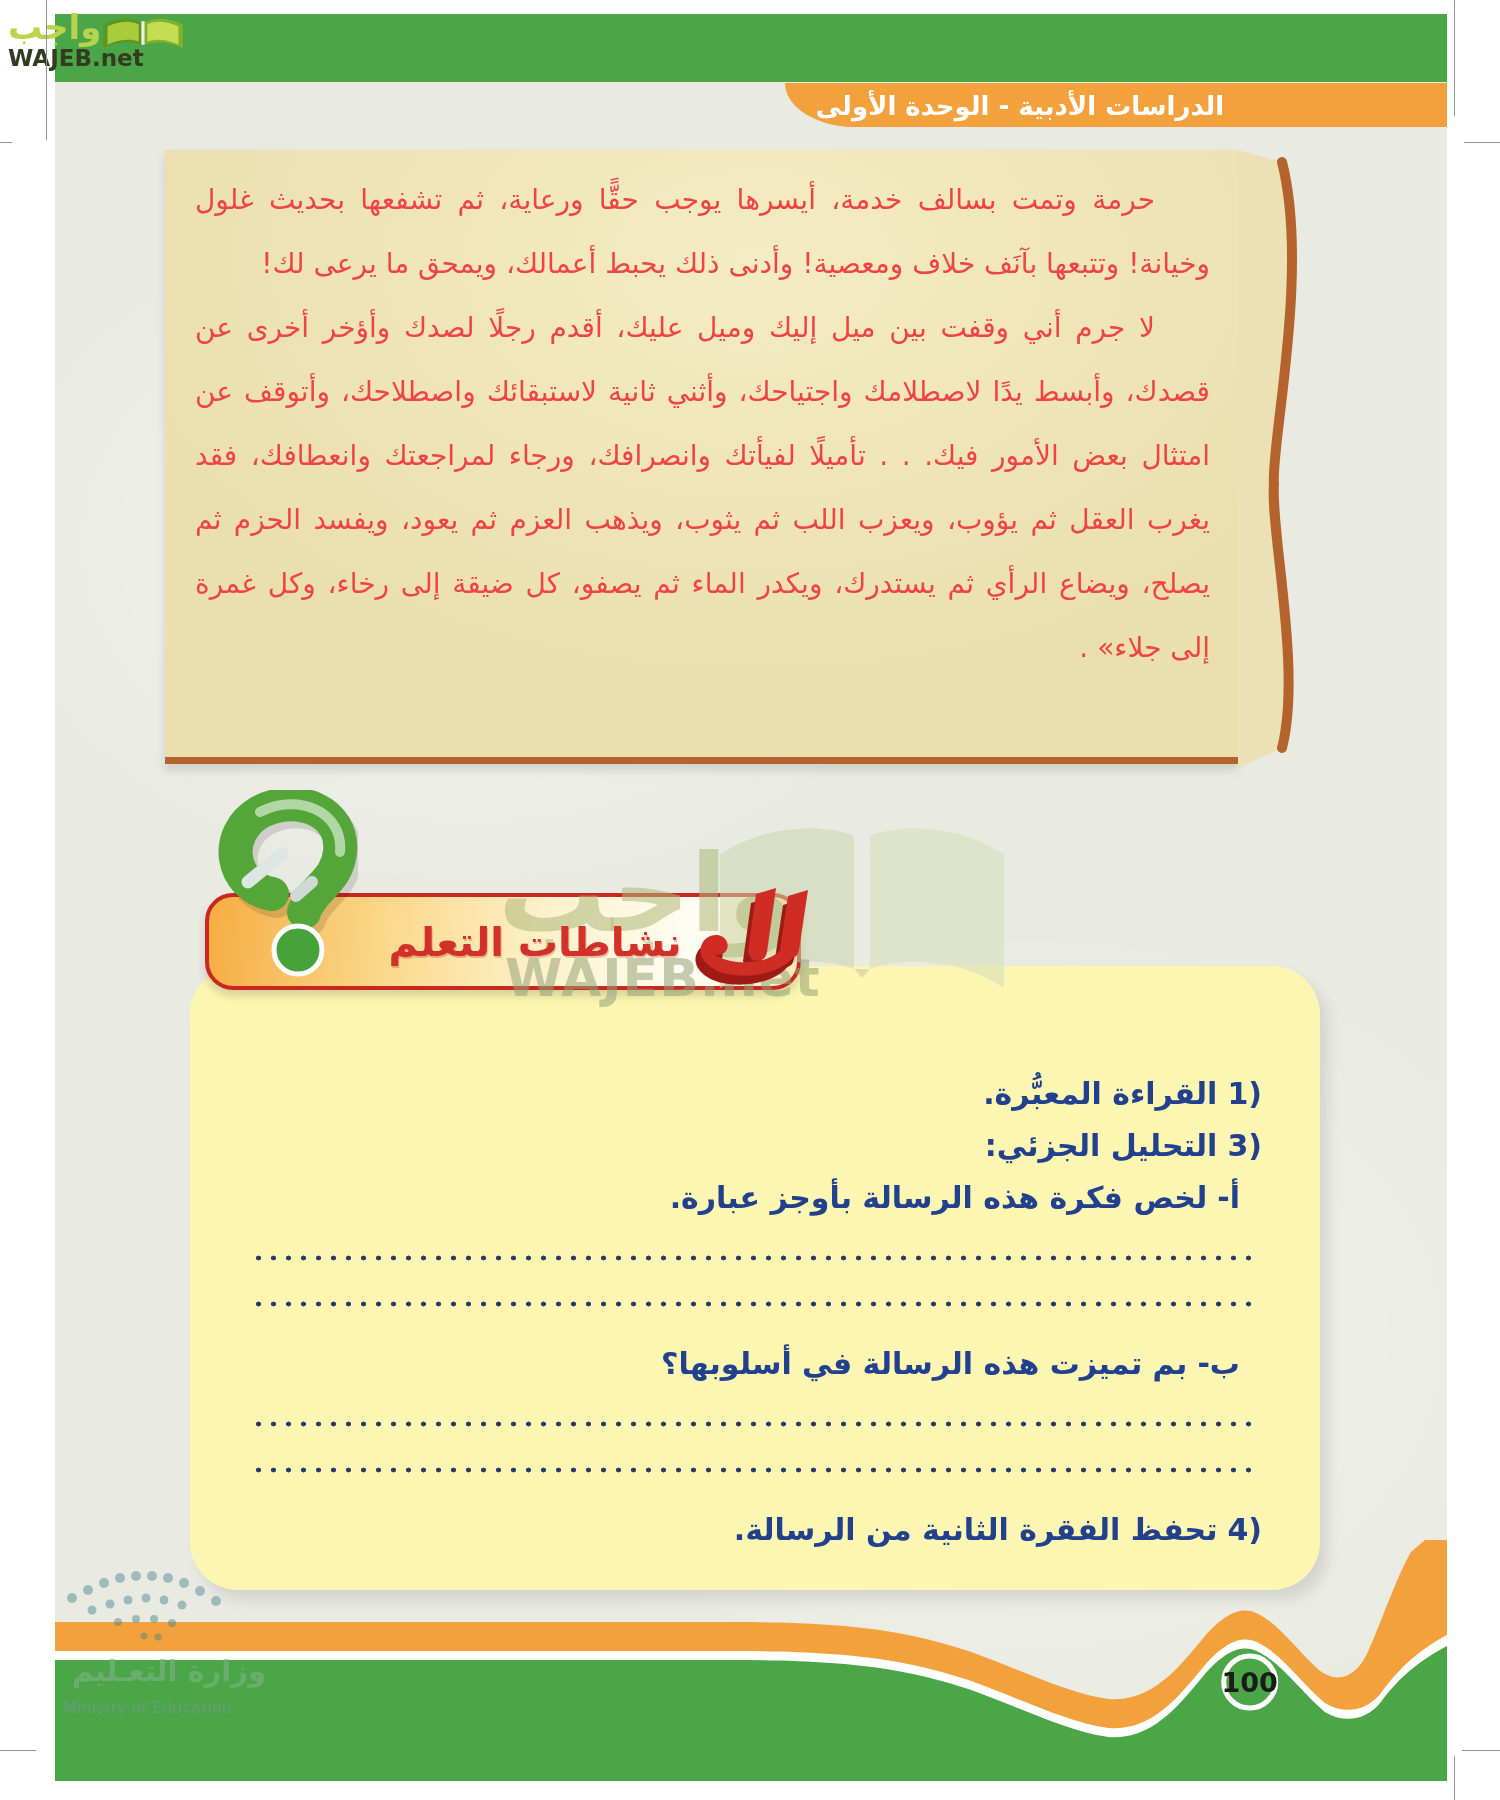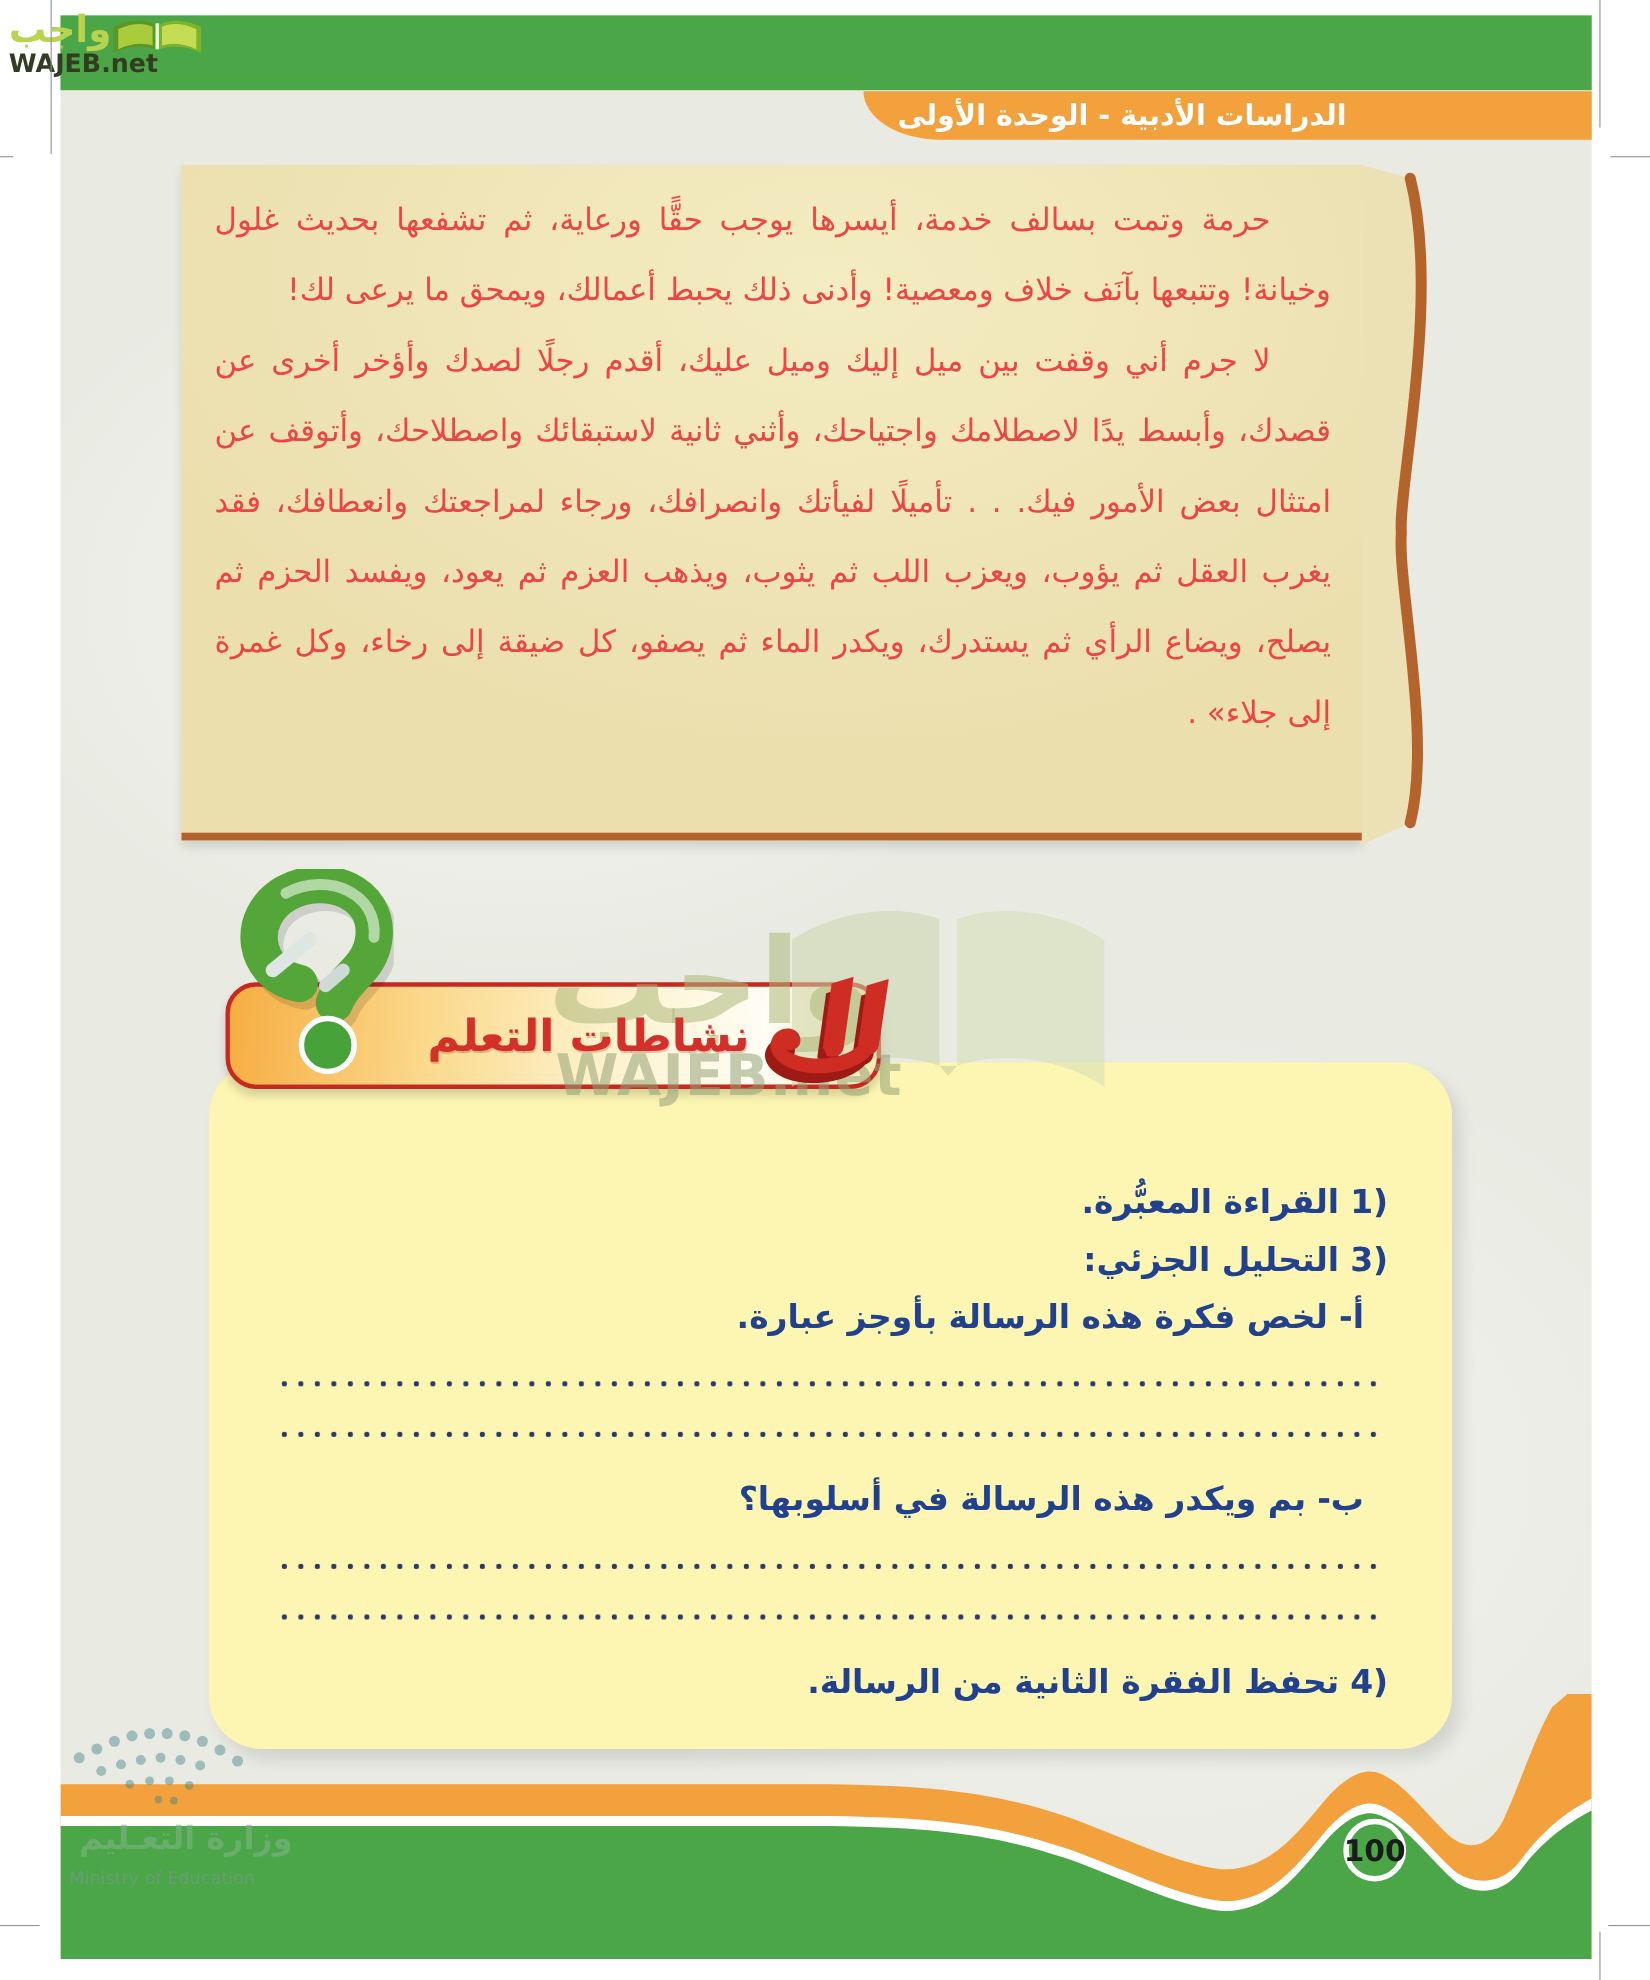--- a/index.html
+++ b/index.html
@@ -152,21 +152,21 @@
     </svg>
   </div>
 
   <div class="activities-box"></div>
   <div class="activities-list">
       <div class="act-row"><span class="act-label" dir="ltr">1)</span><span class="act-text">القراءة المعبُّرة.</span></div>
       <div class="act-row"><span class="act-label" dir="ltr">3)</span><span class="act-text">التحليل الجزئي:</span></div>
       <div class="act-row act-sub"><span class="act-label">أ-</span><span class="act-text">لخص فكرة هذه الرسالة بأوجز عبارة.</span></div>
       <div class="dotline"></div>
       <div class="dotline"></div>
-      <div class="act-row act-sub"><span class="act-label">ب-</span><span class="act-text">بم ويكدر هذه الرسالة في أسلوبها؟</span></div>
+      <div class="act-row act-sub"><span class="act-label">ب-</span><span class="act-text">بم تميزت هذه الرسالة في أسلوبها؟</span></div>
       <div class="dotline"></div>
       <div class="dotline"></div>
       <div class="act-row"><span class="act-label" dir="ltr">4)</span><span class="act-text">تحفظ الفقرة الثانية من الرسالة.</span></div>
     </div>
 
   <div class="footer-svg">
     <svg width="1392" height="241" viewBox="0 0 1390 241" preserveAspectRatio="none">
       <path d="M0,82 L680,82 C800,82 855,92 915,112 C965,130 1012,154 1052,159 C1098,163 1126,122 1150,94 C1170,72 1184,69 1194,71 C1218,78 1238,108 1262,130 C1280,144 1298,138 1310,114 C1324,84 1338,40 1354,12 L1368,0 L1390,0 L1390,241 L0,241 Z" fill="#f2a13c"></path>
       <path d="M0,111 L680,111 C800,111 855,121 915,141 C965,159 1012,183 1052,188 C1098,192 1126,151 1150,123 C1170,101 1184,98 1194,100 C1220,107 1242,141 1268,163 C1288,175 1310,171 1324,153 C1342,129 1360,111 1390,95 L1390,241 L0,241 Z" fill="#ffffff"></path>
       <path d="M0,120 L680,120 C800,120 855,130 915,150 C965,168 1012,192 1052,197 C1098,201 1126,160 1150,132 C1170,110 1184,107 1194,109 C1220,116 1242,150 1268,172 C1288,184 1310,180 1324,162 C1342,138 1360,122 1390,106 L1390,241 L0,241 Z" fill="#4ba648"></path>

